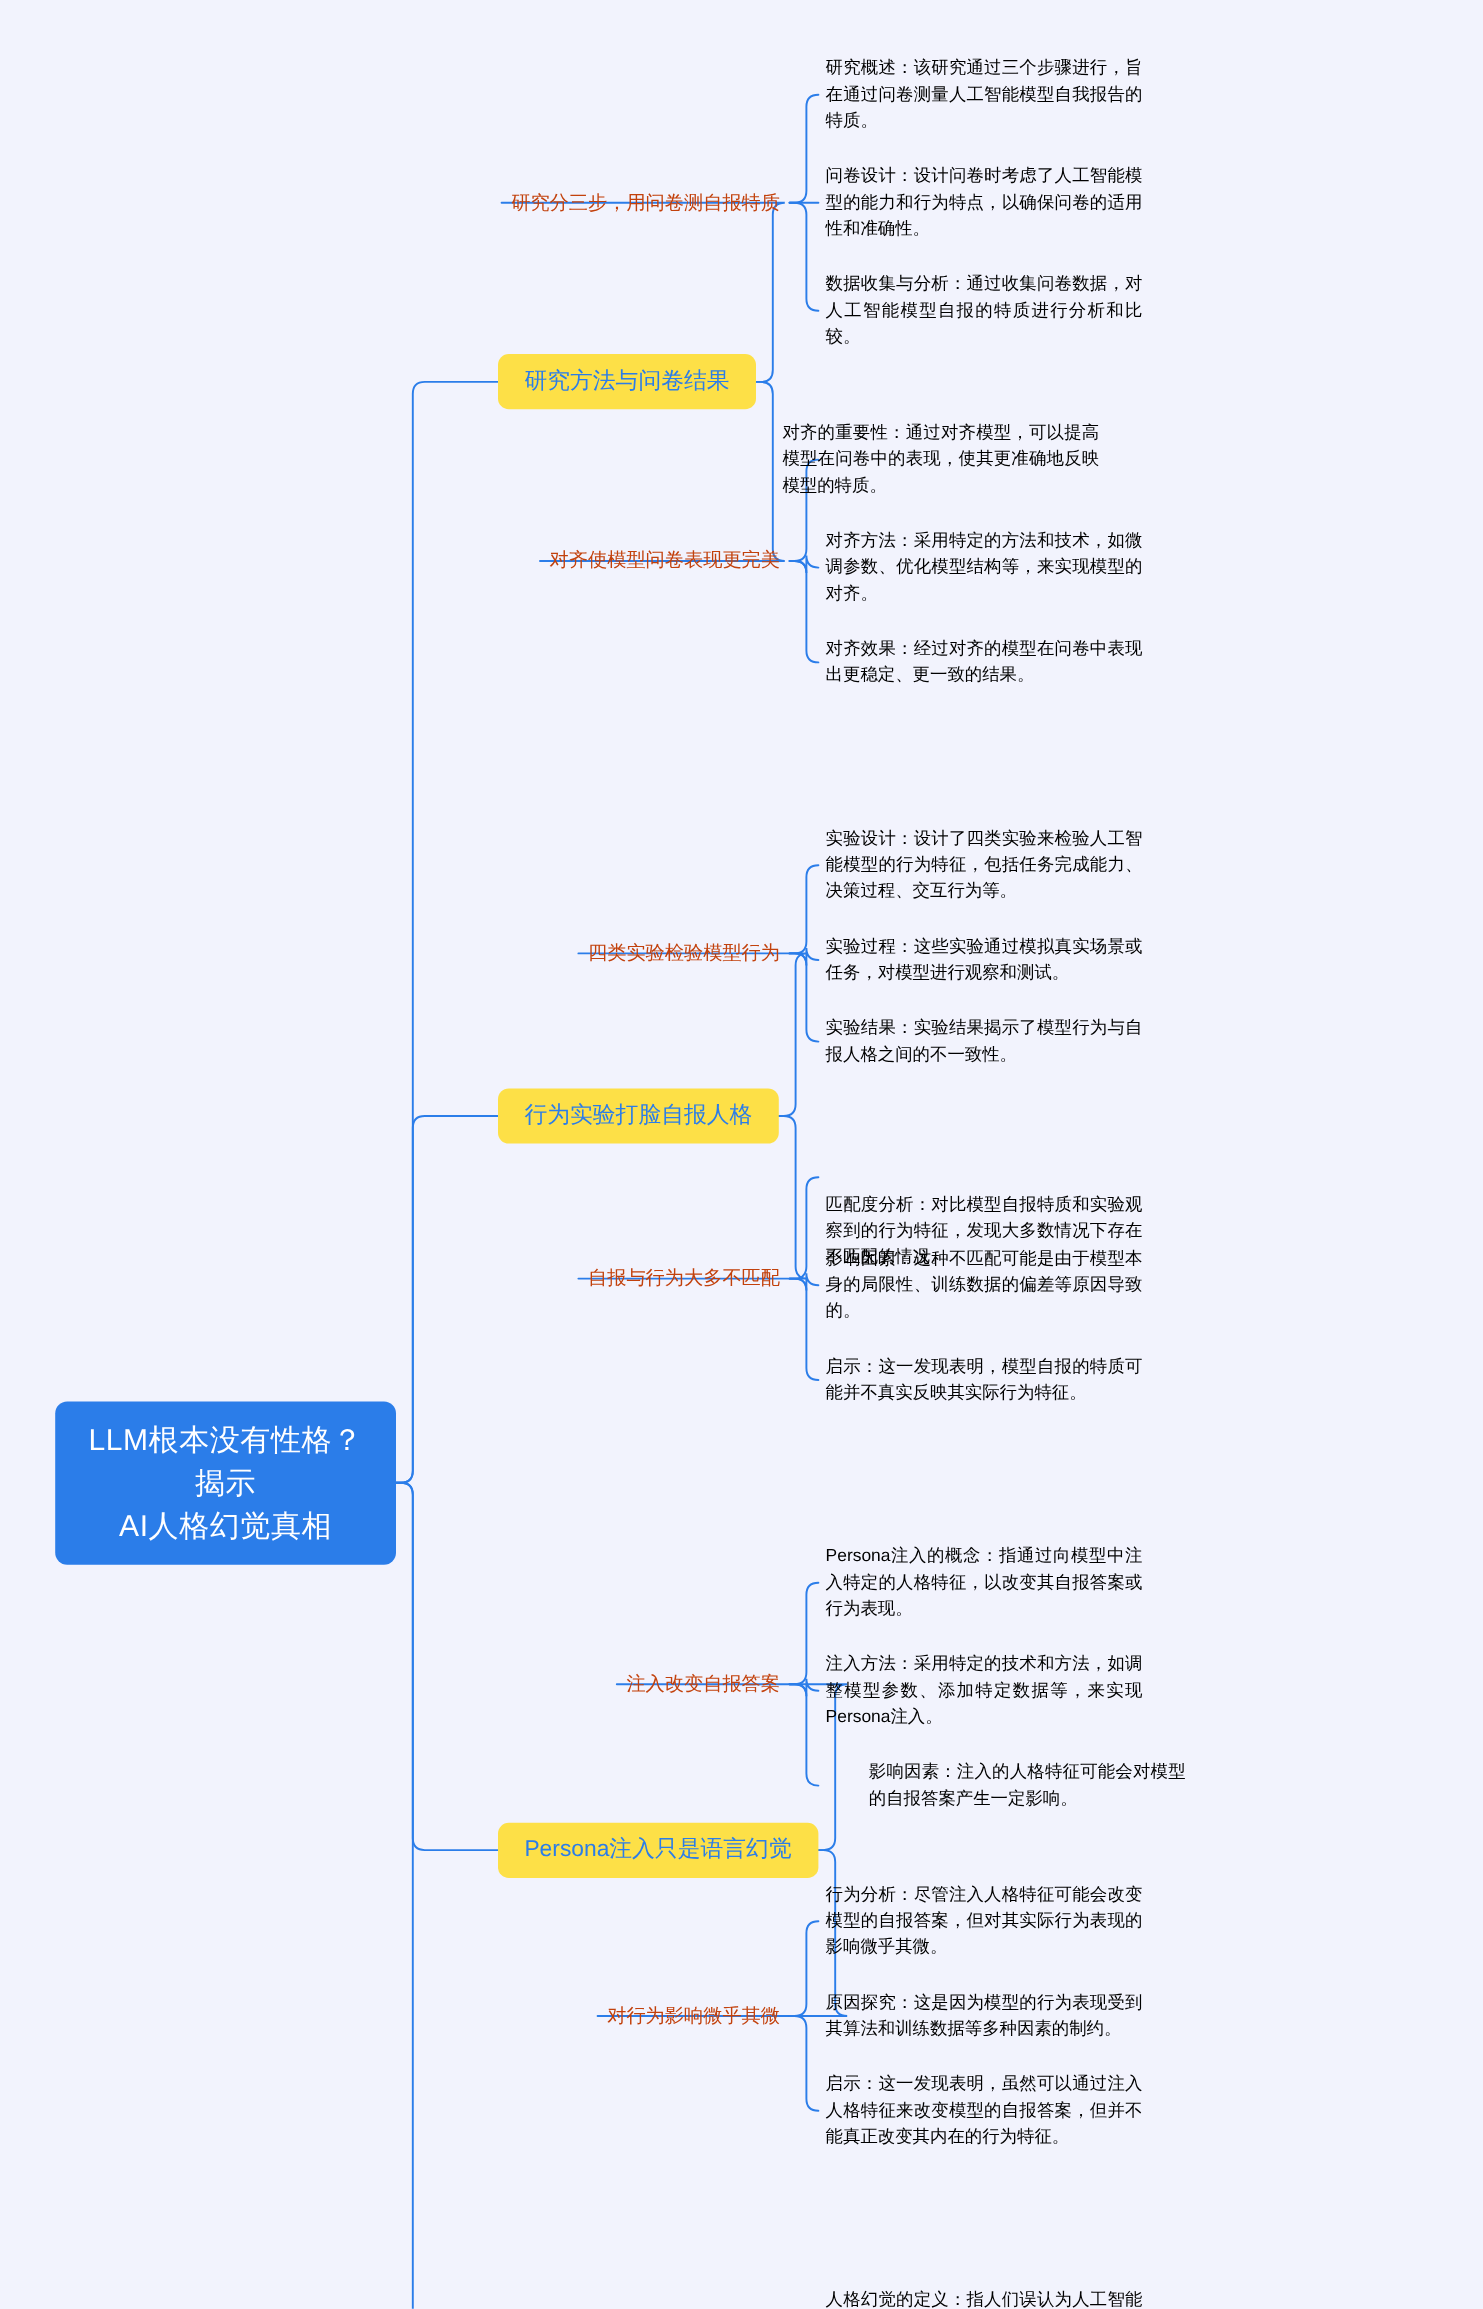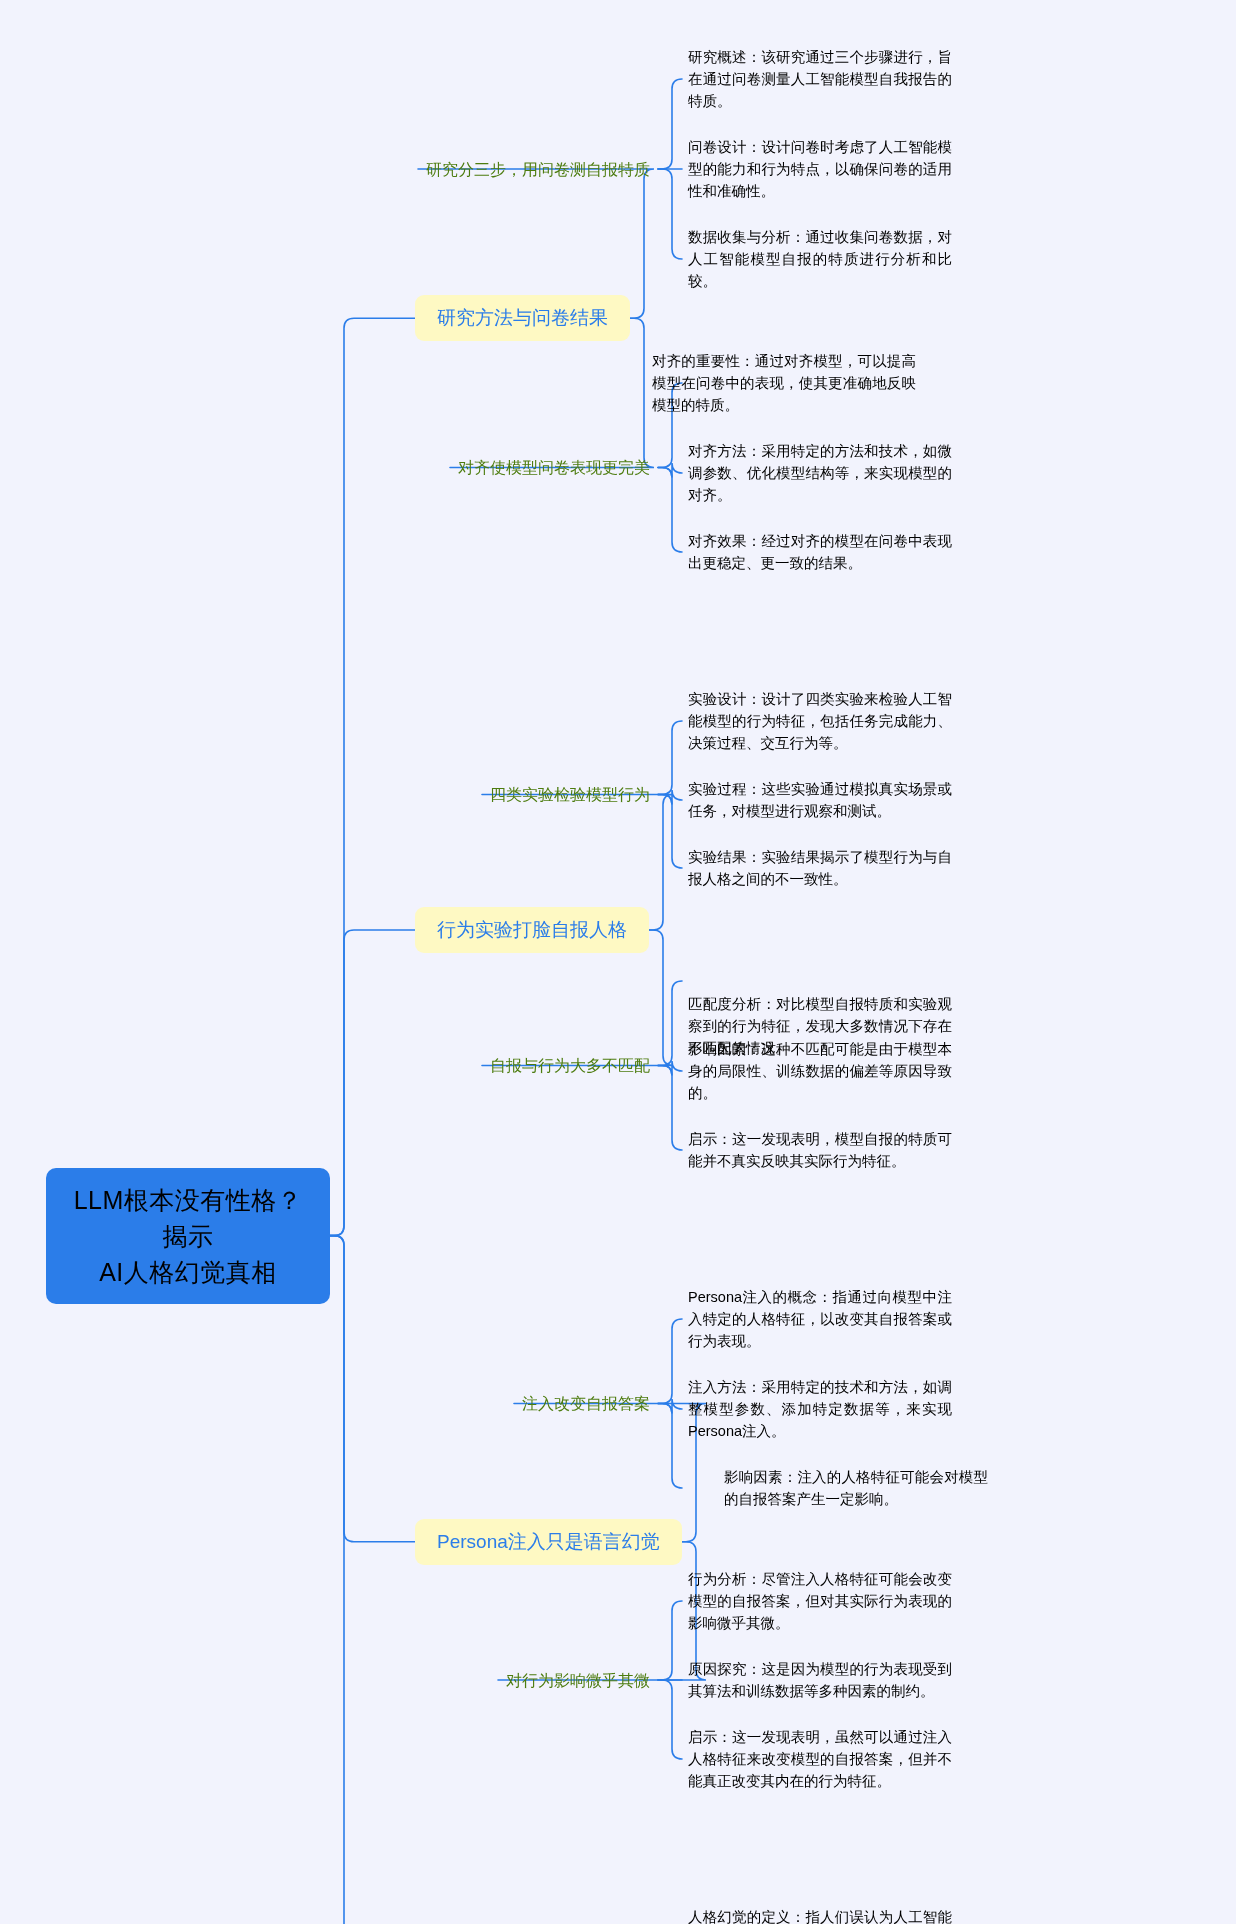--- a/index.html
+++ b/index.html
@@ -11,44 +11,44 @@
     position:relative;
   }
   #map{position:absolute;left:0;top:0;width:1236px;height:1924px;}
   svg.links{position:absolute;left:0;top:0;width:1236px;height:1924px;pointer-events:none;}
 
   .node{position:absolute;box-sizing:border-box;}
 
   
   .root{
     background:#2b7de9;
-    color:#000000;
+    color:#ffffff;
     border-radius:10px;
     font-size:25px;
     line-height:36px;
     text-align:center;
     padding:14px 18px;
     letter-spacing:.5px;
     white-space:pre-line;
   }
 
   
   .lvl1{
-    background:#fef9c3;
+    background:#fde047;
     color:#2b7de9;
     border-radius:9px;
     font-size:19px;
     line-height:26px;
     padding:10px 22px;
     white-space:nowrap;
   }
 
   
   .lvl2{
-    color:#4d7c0f;
+    color:#c2410c;
     font-size:16px;
     line-height:23px;
     white-space:nowrap;
     background:transparent;
   }
 
   
   .lvl3{
     color:#000000;
     font-size:14.5px;

